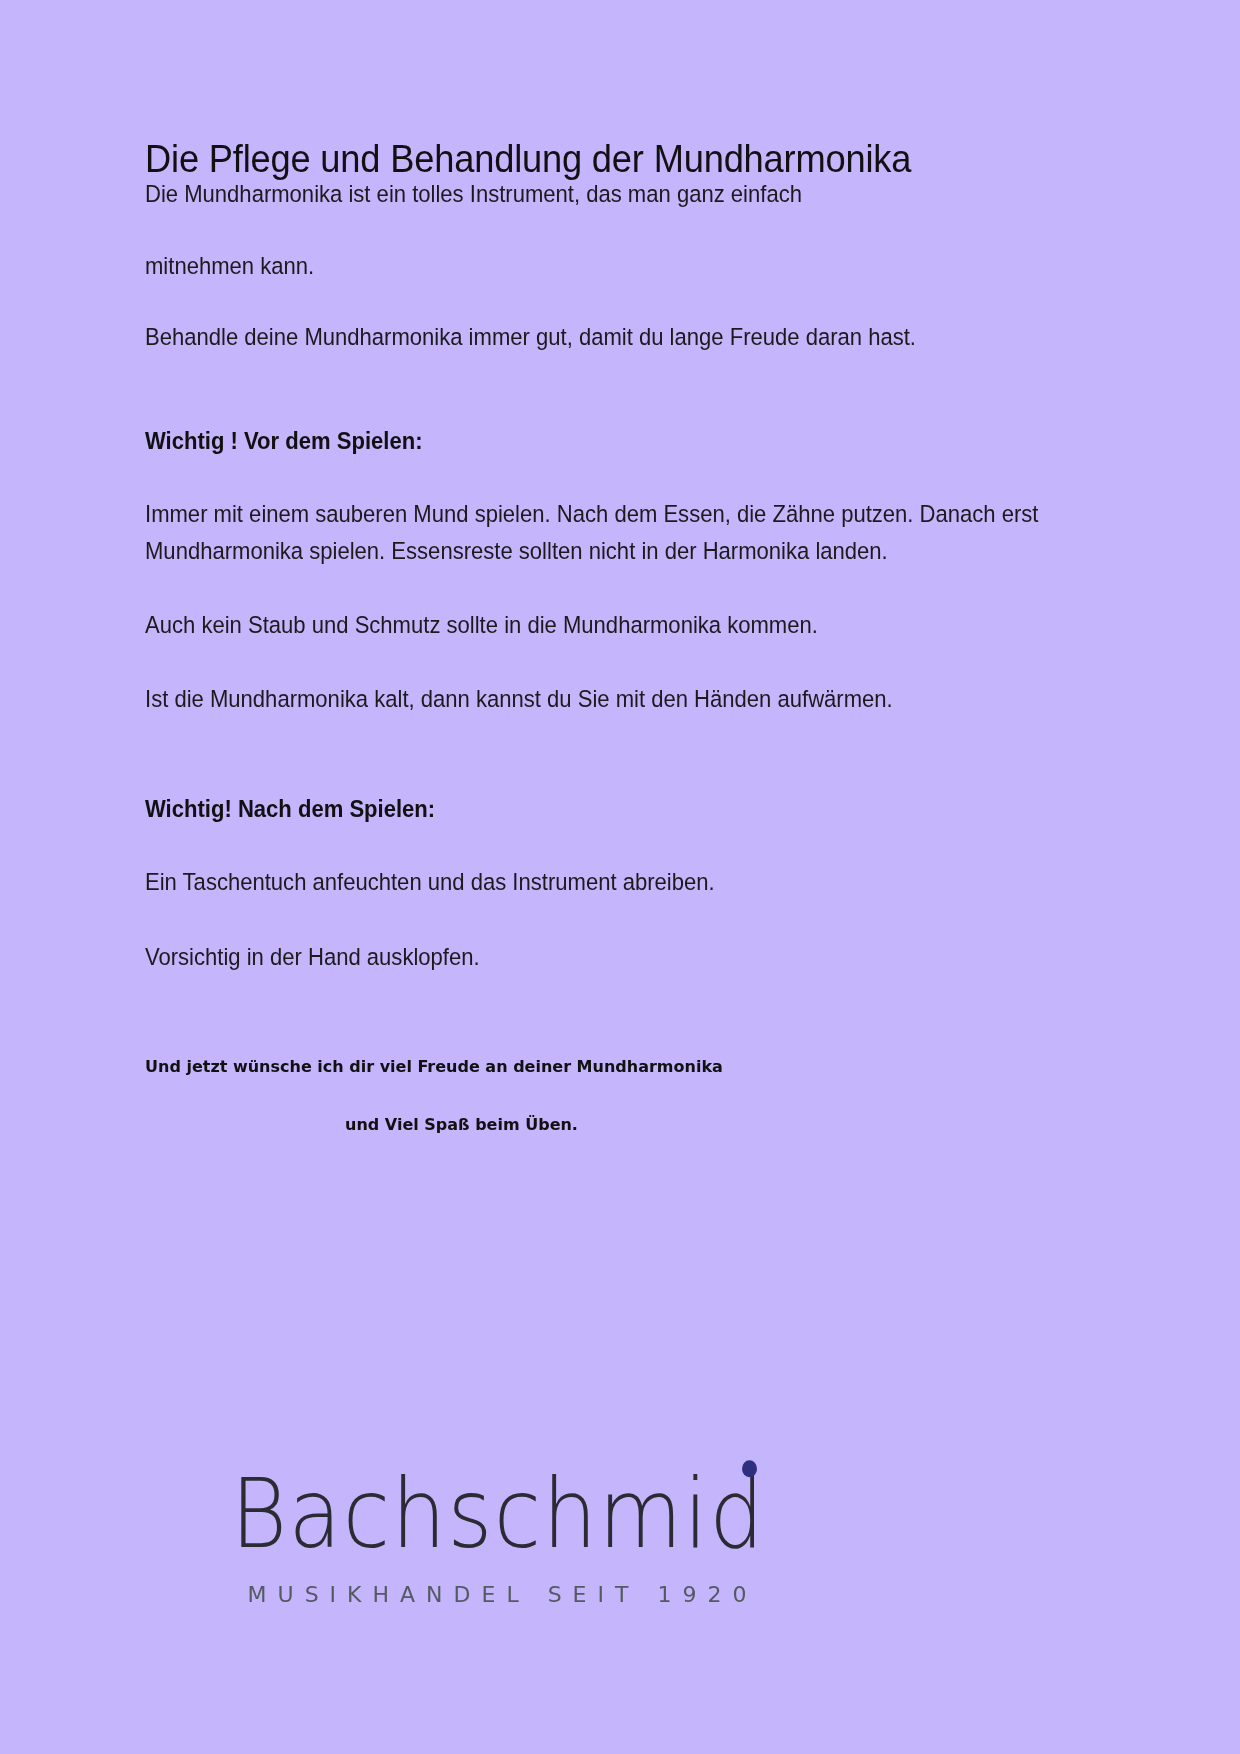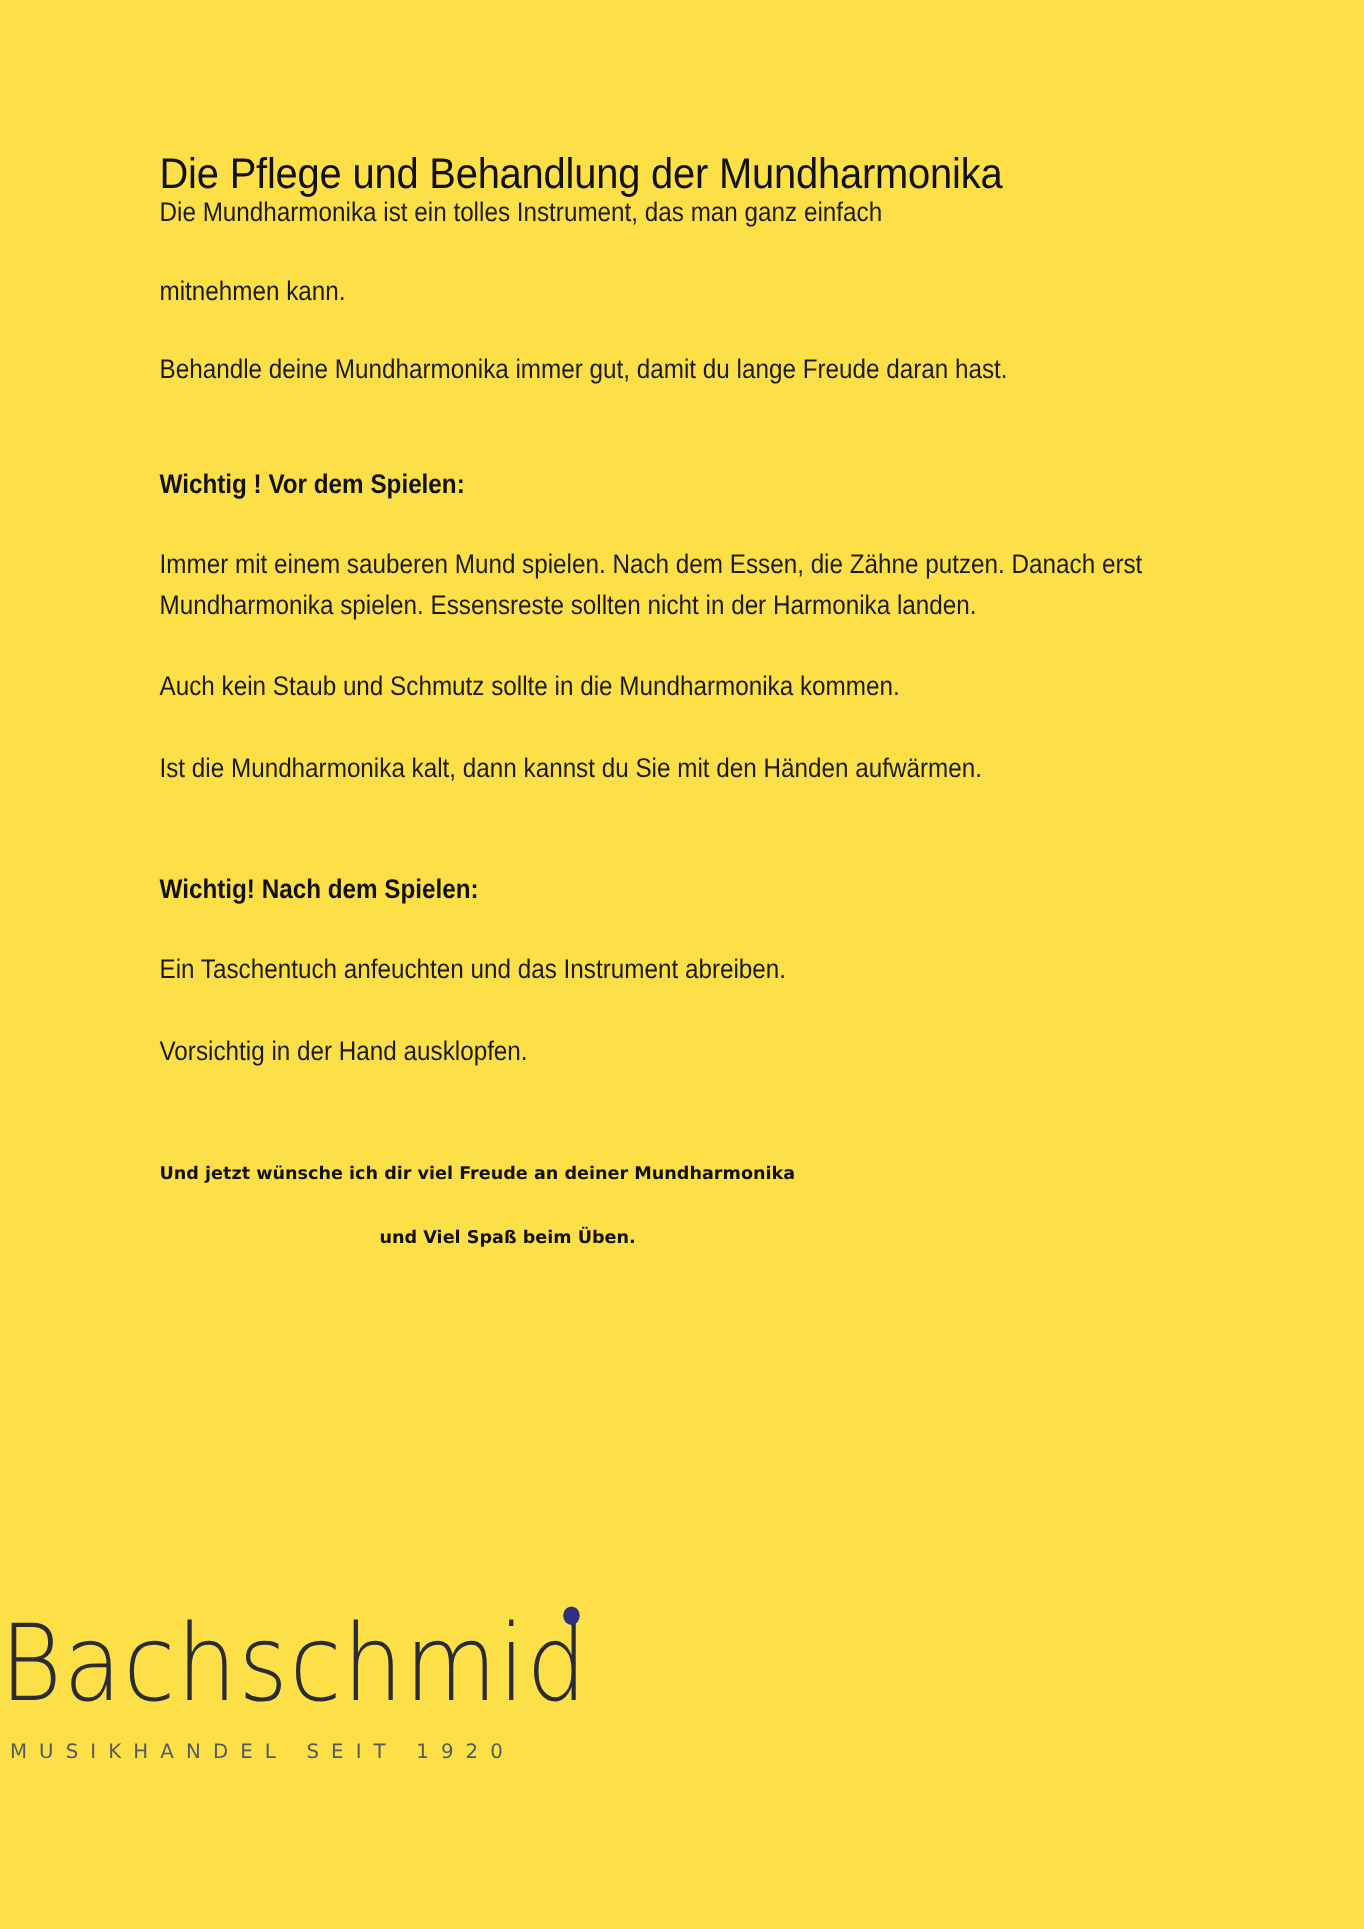--- a/index.html
+++ b/index.html
@@ -4,21 +4,21 @@
 <style>
   html, body {
     margin: 0;
     padding: 0;
     background: #ffffff;
   }
   .page {
     position: relative;
     width: 1240px;
     height: 1754px;
-    background: #fde047;
+    background: #c4b5fd;
     margin: 0 auto;
     overflow: hidden;
     font-family: "Liberation Sans", sans-serif;
     color: #1a1a1a;
   }
   .content {
     position: absolute;
     left: 145px;
     top: 0;
     width: 960px;
@@ -82,20 +82,21 @@
   }
   .closing .l1 { margin: 0; text-align: left; }
   .closing .l2 { margin: 42px 0 0 0; text-align: left; padding-left: 200px; }
 
   
   .logo-wrap {
     position: absolute;
     left: 0;
     top: 1470px;
     width: 996px;
+    text-align: center;
   }
   .logo-mark {
     position: relative;
     display: inline-block;
     font-family: "DejaVu Sans", sans-serif;
     font-size: 86px;
     font-weight: 300;
     letter-spacing: 1.5px;
     color: #2b2b33;
     line-height: 1;
@@ -106,21 +107,21 @@
     right: 8px;
     top: -4px;
     width: 15px;
     height: 15px;
     border-radius: 50%;
     background: #2e2f7e;
   }
   .logo-tagline {
     margin-top: 26px;
     font-family: "DejaVu Sans", sans-serif;
-    font-size: 18px;
+    font-size: 22px;
     font-weight: 400;
     letter-spacing: 11px;
     color: #545a61;
     padding-left: 9px;
   }
 </style>
 </head>
 <body>
 
 <div class="page">

